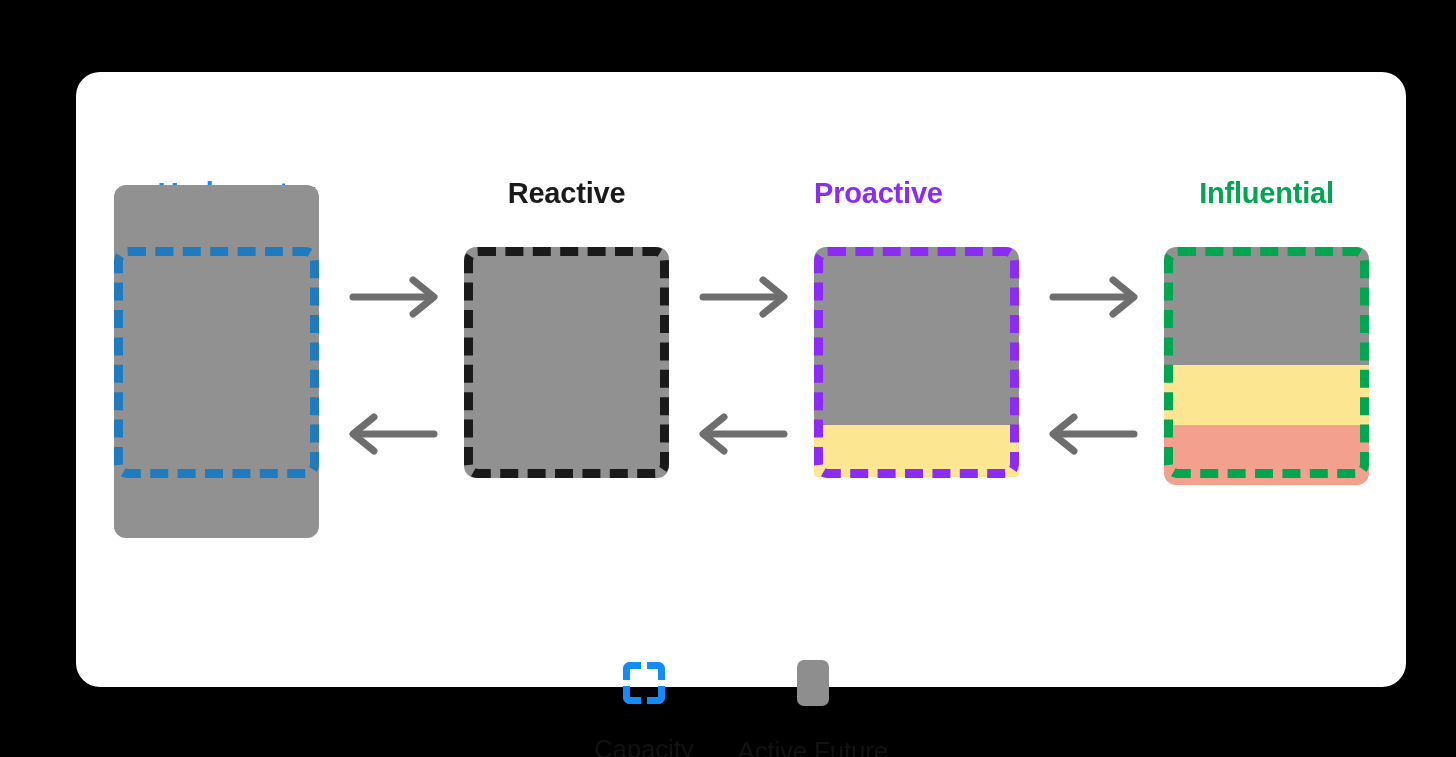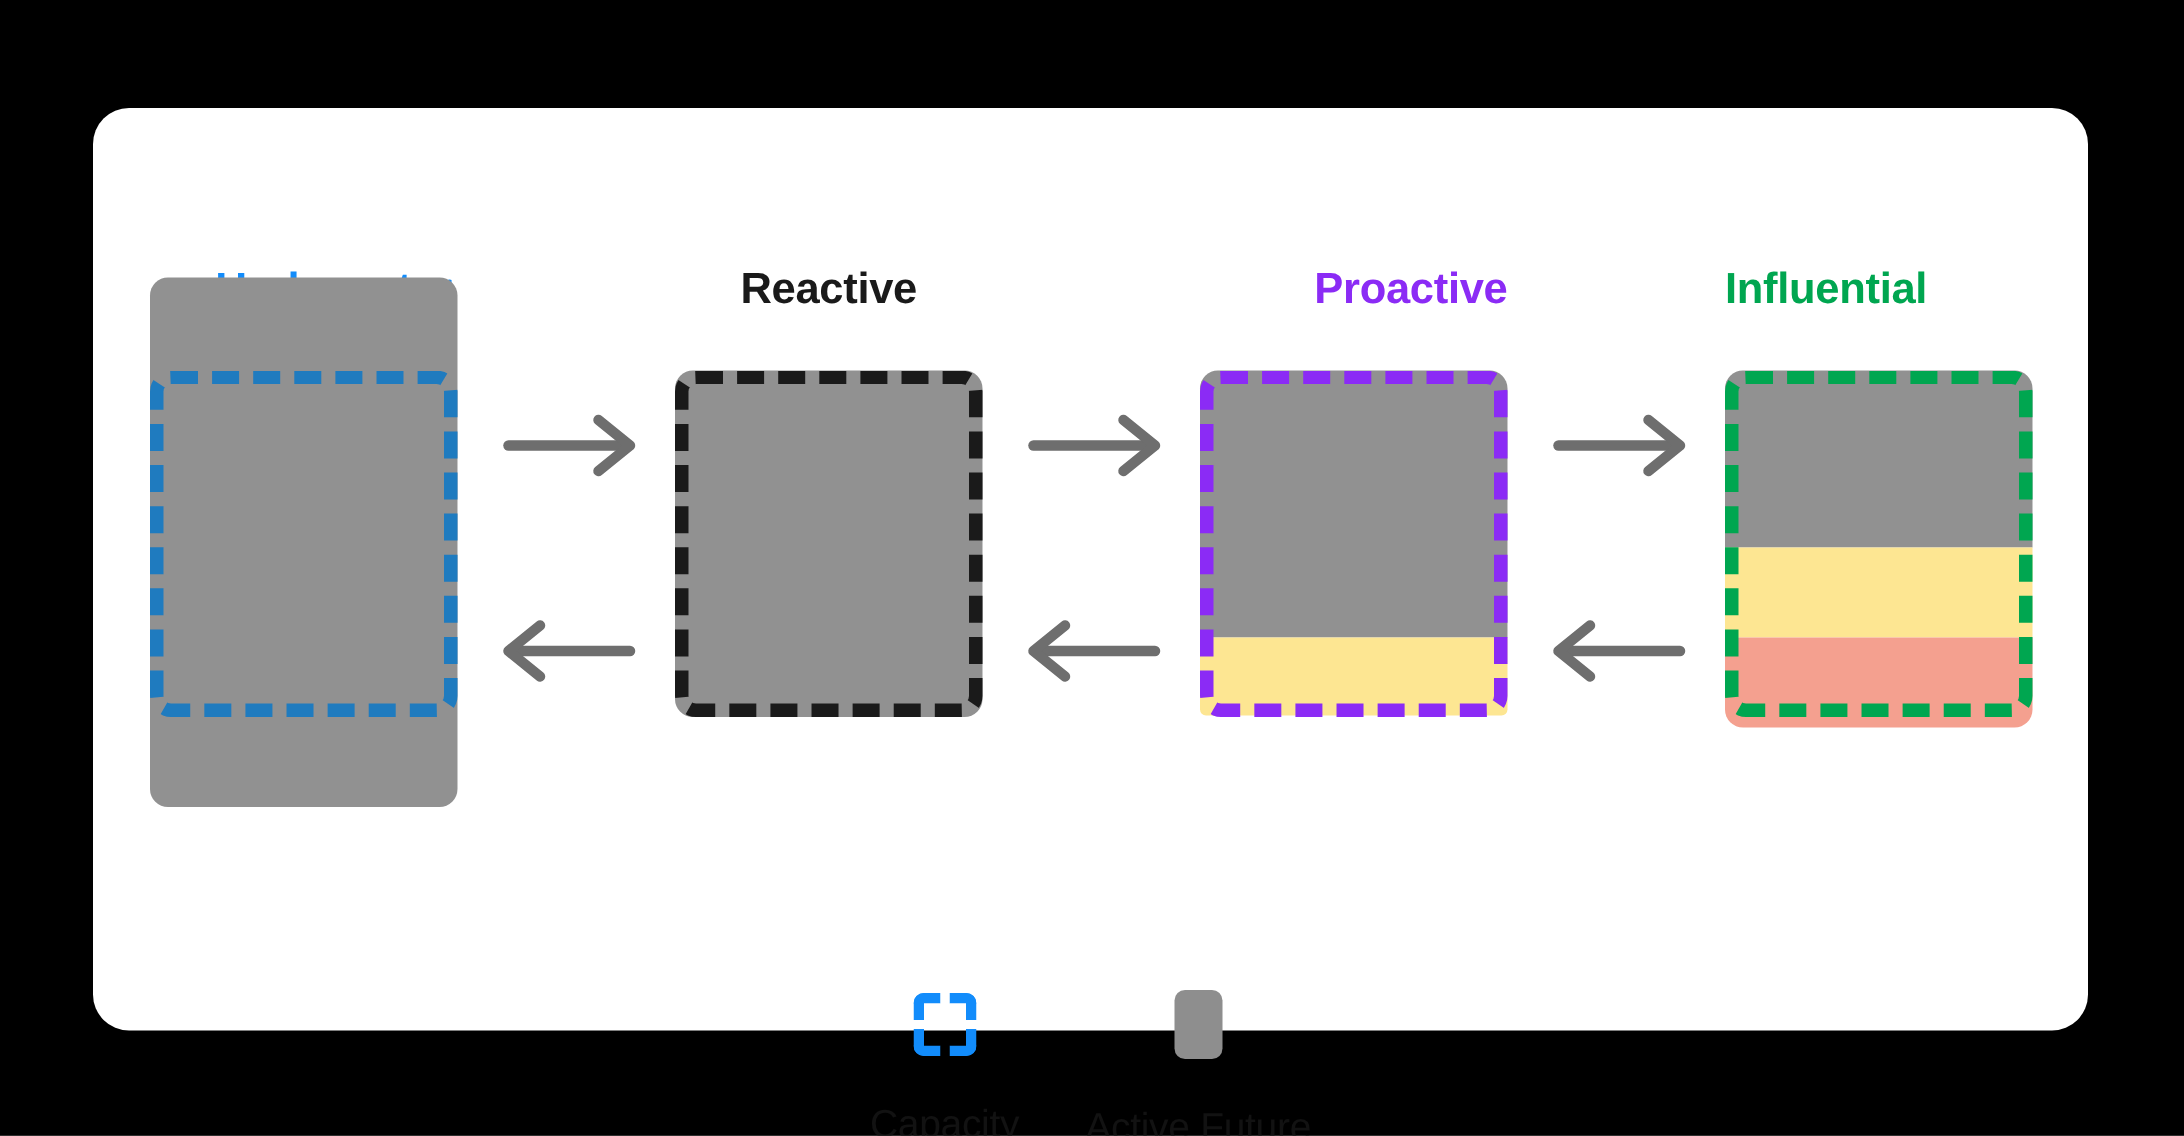--- a/index.html
+++ b/index.html
@@ -1,18 +1,18 @@
 <!DOCTYPE html>
 <html><head>
 <meta charset="utf-8">
 <style>
   html,body{margin:0;padding:0;background:#000;}
   body{width:1456px;height:757px;overflow:hidden;font-family:"Liberation Sans",sans-serif;}
   .stage{position:relative;width:1456px;height:757px;background:#000;}
-  .card{position:absolute;left:62px;top:72px;width:1330px;height:615px;background:#fff;border-radius:24px;}
+  .card{position:absolute;left:76px;top:72px;width:1330px;height:615px;background:#fff;border-radius:24px;}
 
   .col-title{position:absolute;top:105px;font-size:29px;font-weight:700;letter-spacing:-0.2px;white-space:nowrap;}
 
   
   .cap{position:absolute;box-sizing:border-box;border-radius:14px;border-style:dashed;border-width:9px;background:transparent;z-index:3;pointer-events:none;}
 
   
   .blk{position:absolute;z-index:2;}
   .blk.gray{background:#919191;}
   .blk.yellow{background:#FDE692;}
@@ -37,22 +37,22 @@
   .cap-icon i.br{right:0;bottom:0;border-bottom-width:7px;border-right-width:7px;border-bottom-right-radius:7px;}
 </style>
 </head>
 <body>
 
 <div class="stage">
   <div class="card">
 
     <div class="col-title" style="left:58px;width:205px;text-align:center;color:#128CFB;">Underwater</div>
     <div class="col-title" style="left:388px;width:205px;text-align:center;color:#1A1A1A;">Reactive</div>
-    <div class="col-title" style="left:738px;width:205px;text-align:right;color:#8B2BF5;">Proactive</div>
-    <div class="col-title" style="left:1088px;width:205px;text-align:left;color:#00A650;">Influential</div>
+    <div class="col-title" style="left:738px;width:205px;text-align:left;color:#8B2BF5;">Proactive</div>
+    <div class="col-title" style="left:1088px;width:205px;text-align:center;color:#00A650;">Influential</div>
 
     <div class="blk gray" style="left:38px;top:113px;width:205px;height:353px;border-radius:12px;"></div>
     <div class="cap" style="left:38px;top:175px;width:205px;height:231px;border-color:#1F7BBF;"></div>
 
     <div class="blk gray" style="left:388px;top:175px;width:205px;height:231px;border-radius:12px;"></div>
     <div class="cap" style="left:388px;top:175px;width:205px;height:231px;border-color:#1A1A1A;"></div>
 
     <div class="blk gray" style="left:738px;top:175px;width:205px;height:178px;border-radius:12px 12px 0 0;"></div>
     <div class="blk yellow" style="left:738px;top:353px;width:205px;height:52px;border-radius:0 0 4px 4px;"></div>
     <div class="cap" style="left:738px;top:175px;width:205px;height:231px;border-color:#8B2BF5;"></div>

